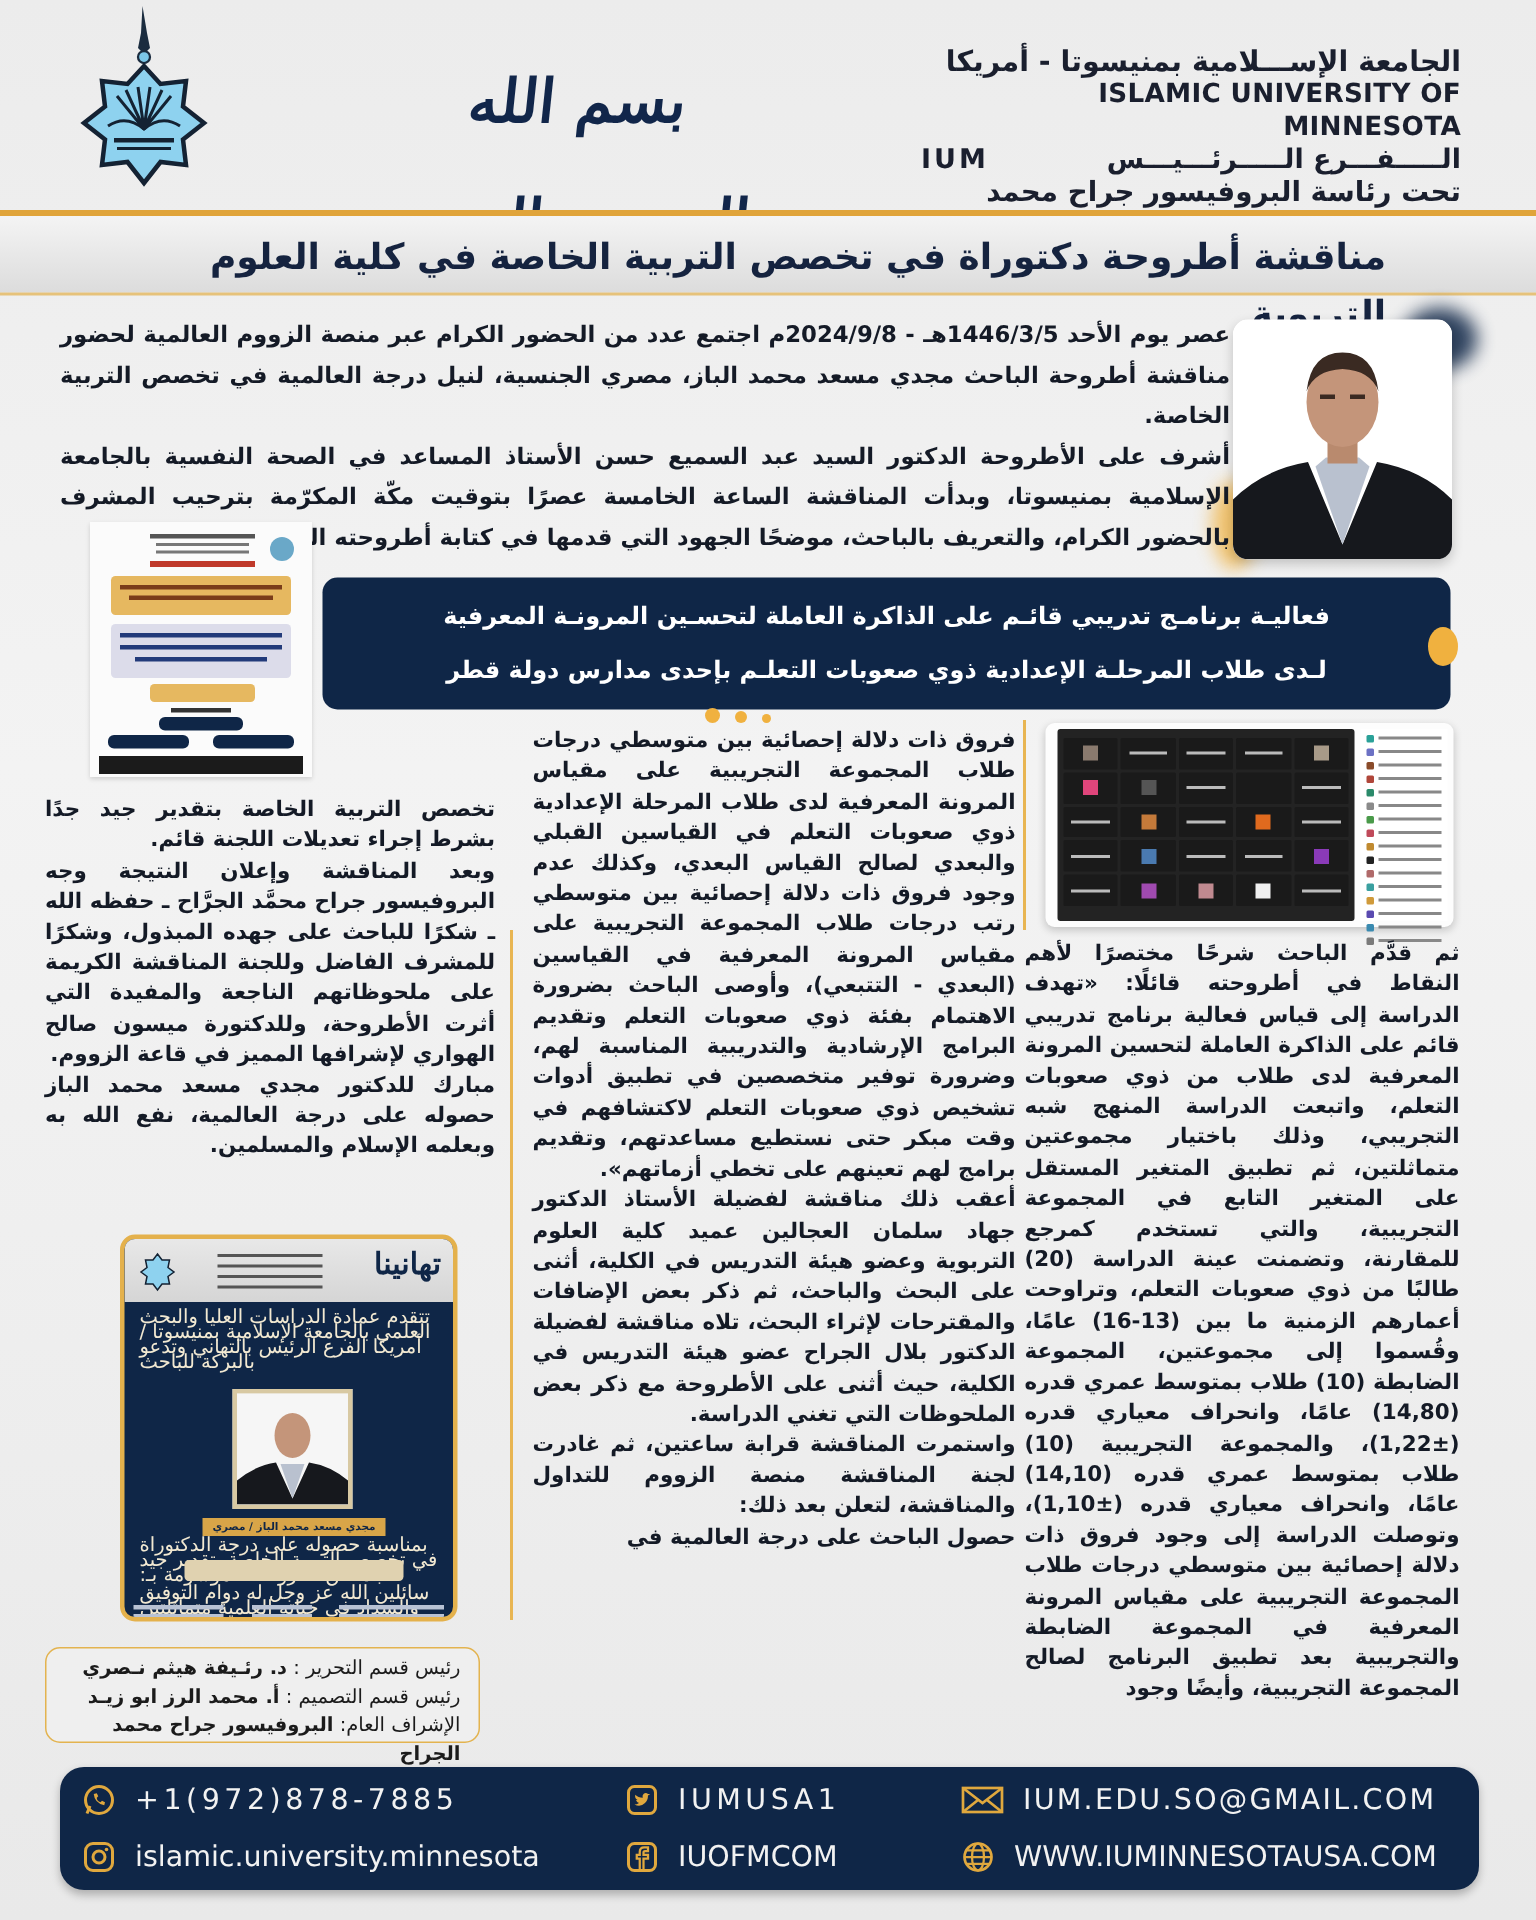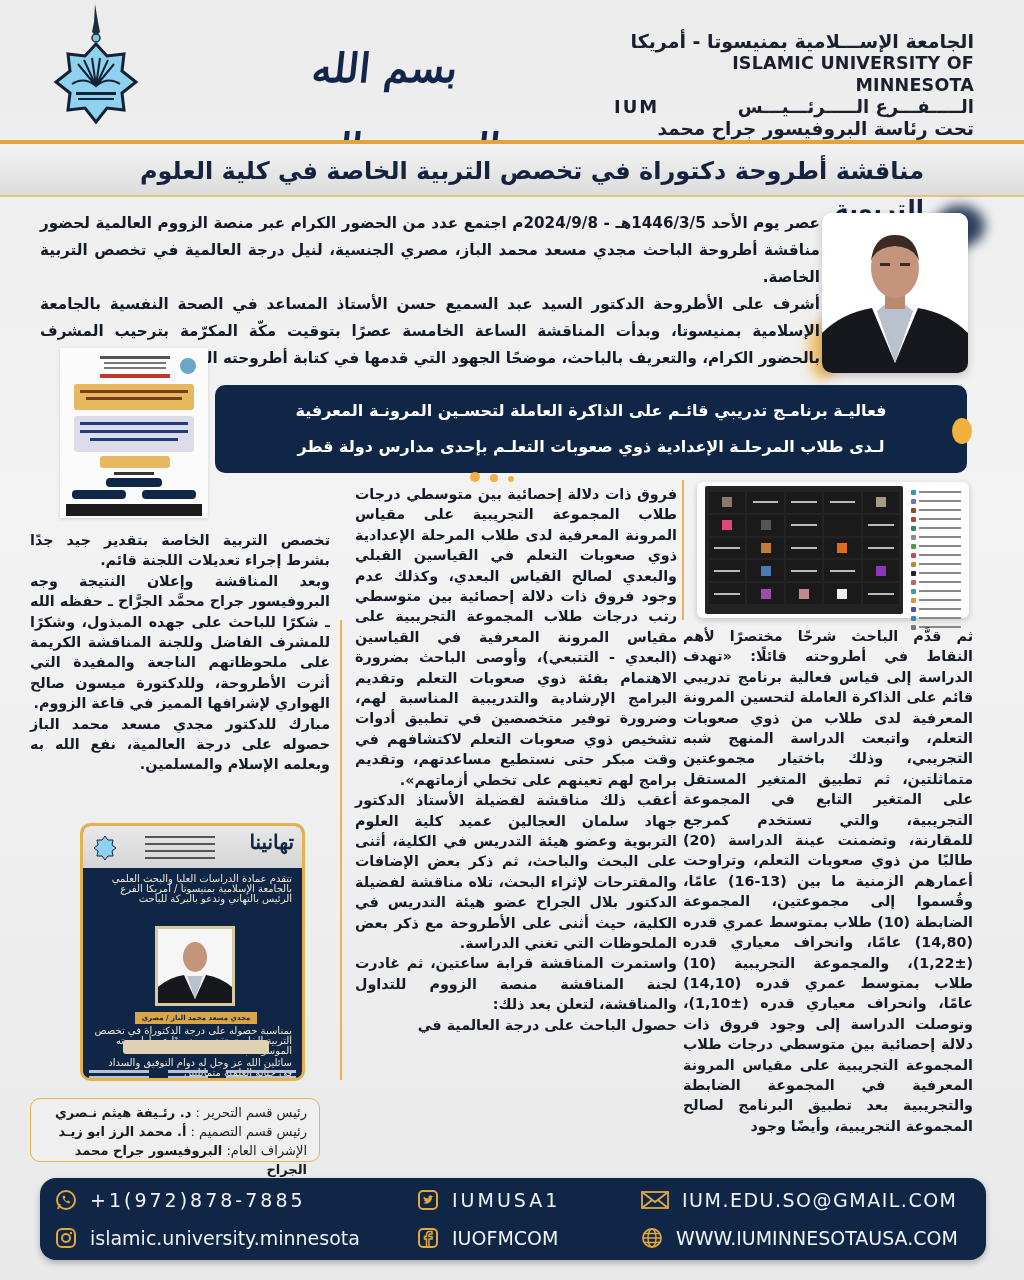--- a/index.html
+++ b/index.html
@@ -97,21 +97,21 @@
 
   
   .congrats {
     position: absolute; left: 80px; top: 823px; width: 225px; height: 258px;
     background: #0f2647; border-radius: 10px; border: 3px solid #e4b14c; overflow: hidden;
   }
   .congrats .top { position: absolute; left: 0; top: 0; width: 100%; height: 42px; background: linear-gradient(180deg, #e8e8e8, #d5d5d5); }
   .congrats .top .logo-s { position: absolute; left: 10px; top: 6px; width: 24px; height: 30px; }
   .congrats .top .tline { position: absolute; left: 62px; height: 2px; background: #555; }
   .congrats .top .cali { position: absolute; right: 8px; top: 4px; font-family: "DejaVu Serif", serif; font-size: 20px; color: #0f2647; direction: rtl; font-weight: bold; }
-  .congrats .txt { position: absolute; left: 10px; right: 10px; color: #f2e9d2; direction: rtl; text-align: right; font-size: 10px; line-height: 10px; }
+  .congrats .txt { position: absolute; left: 10px; right: 10px; color: #f2e9d2; direction: rtl; text-align: left; font-size: 13px; line-height: 10px; }
   .congrats .pic { position: absolute; left: 72px; top: 100px; width: 80px; height: 80px; background: #f4f4f4; border: 3px solid #d8c9a3; }
   .congrats .nameplate { position: absolute; left: 52px; top: 186px; width: 122px; height: 12px; background: #d8a548; color: #0f2647; font-size: 7px; line-height: 12px; direction: rtl; text-align: center; font-weight: bold; }
   .congrats .scroll { position: absolute; left: 40px; top: 214px; width: 146px; height: 14px; background: #e0d2b0; border-radius: 3px; }
   .congrats .ftr { position: absolute; left: 6px; right: 6px; height: 6px; display: flex; justify-content: space-between; }
   .congrats .ftr span { height: 3px; background: #b8c2d4; }
 
   
   .credits {
     position: absolute; left: 30px; top: 1098px; width: 290px; height: 64px;
     border: 1.5px solid #e3b34f; border-radius: 10px; background: rgba(240,240,240,0.8);

